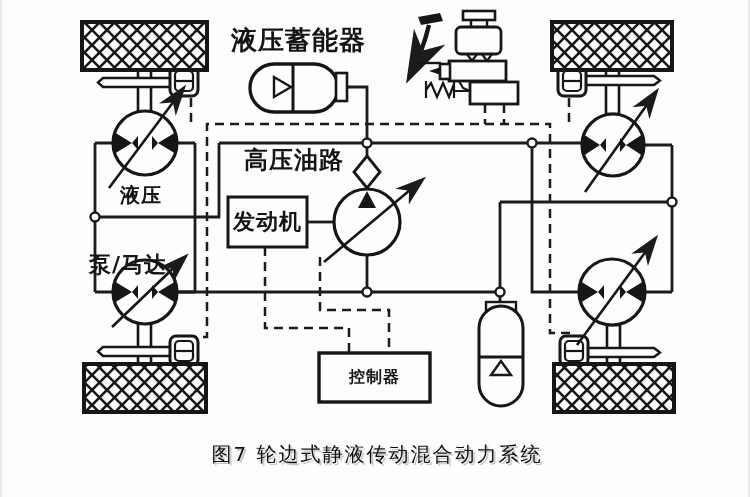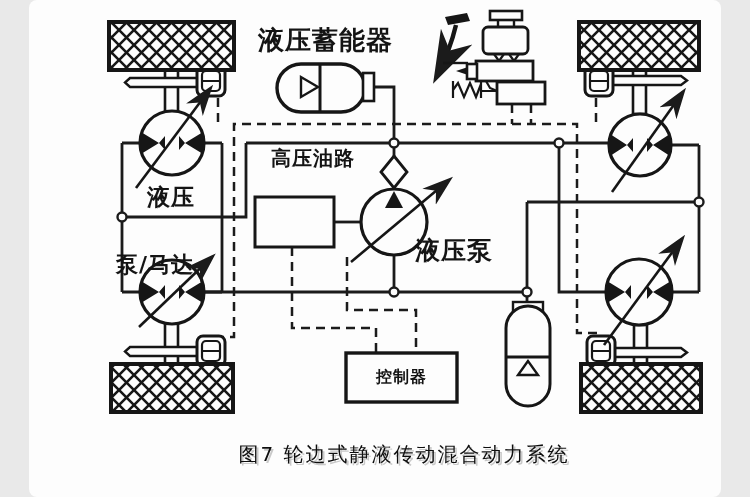--- a/index.html
+++ b/index.html
@@ -1,28 +1,28 @@
 <!DOCTYPE html>
 <html><head>
 <meta charset="utf-8">
 <style>
   html,body{margin:0;padding:0;background:#e9e9e9;}
   #stage{
-    position:relative;width:692px;height:497px;background:#fdfdfd;
-    font-family:"DejaVu Sans",sans-serif;overflow:hidden;margin:0 auto;border-radius:8px;
+    position:relative;width:746px;height:497px;background:#fdfdfd;
+    font-family:"DejaVu Sans",sans-serif;overflow:hidden;margin:0 auto;
   }
   #diagram-svg{position:absolute;left:0;top:0;z-index:1;}
   .lbl{
     position:absolute;z-index:3;color:#141414;font-weight:bold;
     white-space:nowrap;line-height:1.05;letter-spacing:1px;
   }
   .lbl-accumulator{left:229px;top:27px;font-size:26px;}
-  .lbl-hp{left:242px;top:148px;font-size:20px;}
+  .lbl-hp{left:242px;top:148px;font-size:24px;}
   .lbl-pump{left:386px;top:238px;font-size:25px;}
-  .lbl-wpm1{left:118px;top:185px;font-size:23px;}
+  .lbl-wpm1{left:118px;top:185px;font-size:20px;}
   .lbl-wpm2{left:87px;top:213px;font-size:22px;margin-top:40px;}
   .box-label{
     position:absolute;z-index:3;display:flex;align-items:center;justify-content:center;
     color:#141414;font-weight:bold;letter-spacing:1px;
   }
   .lbl-engine{left:226px;top:197px;width:79px;height:50px;font-size:22px;}
   .lbl-controller{left:317px;top:353px;width:111px;height:49px;font-size:16px;}
   .lbl-caption{
     position:absolute;z-index:3;left:0;top:441px;width:750px;text-align:center;
     font-size:20px;font-weight:normal;color:#0e0e0e;letter-spacing:2px;
@@ -187,18 +187,18 @@
       <path d="M457,81 L461,88 L468,91" stroke-width="2.2"></path>
       <rect x="468" y="82" width="48" height="22" stroke-width="2.8" fill="#fdfdfd"></rect>
     </g>
 
     <rect x="226" y="197" width="79" height="50" stroke="#161616" stroke-width="3" fill="#fdfdfd"></rect>
     <rect x="317" y="353" width="111" height="49" stroke="#161616" stroke-width="3.4" fill="#fdfdfd"></rect>
   </svg>
 
   <div class="lbl lbl-accumulator">液压蓄能器</div>
   <div class="lbl lbl-hp">高压油路</div>
-  <div class="lbl lbl-pump">液压泵</div>
   <div class="lbl lbl-wpm1">液压</div>
   <div class="lbl lbl-wpm2">泵/马达</div>
+  <div class="box-label lbl-engine">发动机</div>
   <div class="box-label lbl-controller">控制器</div>
   <div class="lbl-caption">图7 轮边式静液传动混合动力系统</div>
 </div>
 
 </body></html>

